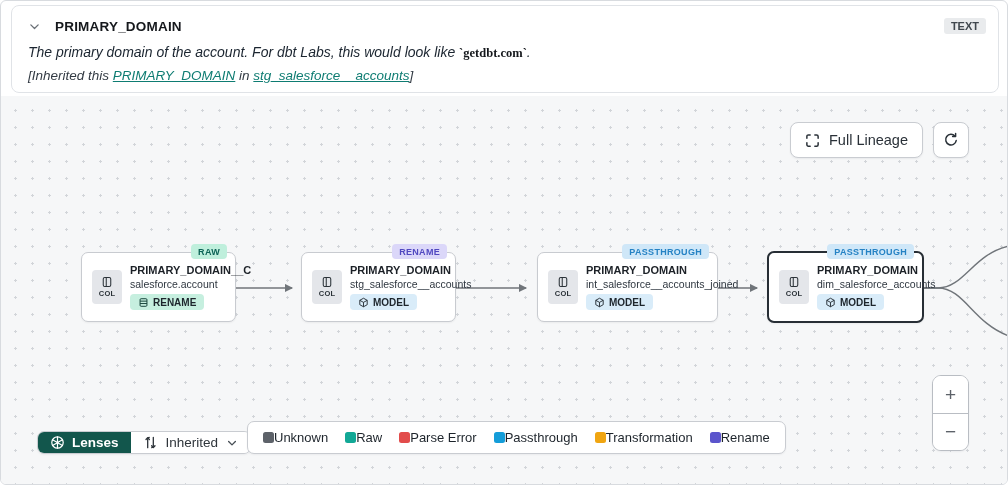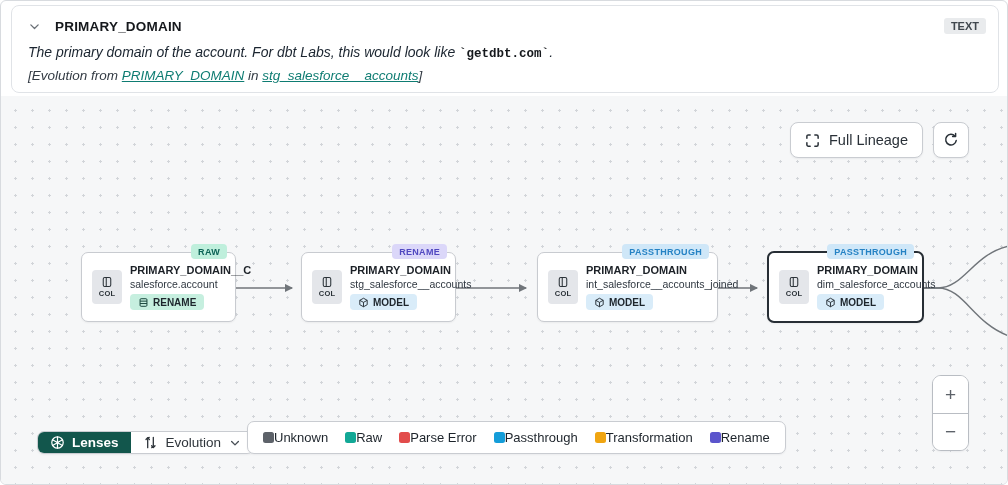--- a/index.html
+++ b/index.html
@@ -19,21 +19,21 @@
   }
   .header-row { display:flex; align-items:center; gap:14px; height:24px; }
   .chev { color:#6b7177; display:flex; align-items:center; cursor:pointer; }
   .hdr-title { font-size:13.5px; font-weight:700; color:#15181c; letter-spacing:.2px; }
   .type-badge {
     position:absolute; right:12px; top:12px;
     background:#e9ebed; color:#40474e; font-size:11px; font-weight:600;
     padding:2px 7px; border-radius:3px;
   }
   .desc-line { margin-top:6px; font-style:italic; font-size:14px; color:#1b2530; }
-  .desc-code { font-family:Liberation Mono, monospace; font-style:normal; font-weight:700; font-size:12.5px; color:#15181c; }
+  .desc-code { font-family:Liberation Serif, serif; font-style:normal; font-weight:700; font-size:12.5px; color:#15181c; }
   .inherit-line { margin-top:7px; font-style:italic; font-size:13.5px; color:#333b44; }
   .inherit-link { color:#0e7c72; text-decoration:underline; cursor:pointer; }
 
   
   .canvas {
     position:absolute; left:0; top:95px; width:1008px; height:390px;
     background:#f6f7f8;
     background-image:radial-gradient(circle, #d2d5d9 1px, transparent 1.3px);
     background-size:17px 17px; background-position:6px 6px;
   }
@@ -147,21 +147,21 @@
         <svg width="13" height="13" viewBox="0 0 16 16" fill="none" stroke="currentColor" stroke-width="1.6" stroke-linecap="round" stroke-linejoin="round">
             <path d="M3.5 6l4.5 4.5L12.5 6"></path>
           </svg>
       </span>
       <span class="hdr-title">PRIMARY_DOMAIN</span>
     </div>
     <span class="type-badge">TEXT</span>
 
     <div class="desc-line"><span>The primary domain of the account. For dbt Labs, this would look like </span><span class="desc-code">`getdbt.com`</span><span>.</span></div>
 
-    <div class="inherit-line"><span>[Evolution from </span><a class="inherit-link">PRIMARY_DOMAIN</a><span> in </span><a class="inherit-link">stg_salesforce__accounts</a><span>]</span></div>
+    <div class="inherit-line"><span>[Inherited this </span><a class="inherit-link">PRIMARY_DOMAIN</a><span> in </span><a class="inherit-link">stg_salesforce__accounts</a><span>]</span></div>
   </div>
 
   <div class="canvas">
 
     <svg class="edges" viewBox="0 0 1008 390">
       <defs>
         <marker id="arrow" markerWidth="7" markerHeight="7" refX="5.2" refY="3" orient="auto">
           <path d="M0 0 L6 3 L0 6 Z" fill="#70757a"></path>
         </marker>
       </defs>
@@ -305,21 +305,21 @@
       </div>
       <div class="lens-select">
         <span>
           <svg width="15" height="15" viewBox="0 0 16 16" fill="none" stroke="#2f353b" stroke-width="1.4" stroke-linecap="round" stroke-linejoin="round">
               <path d="M5 13.5V4.2a1.7 1.7 0 0 1 1.7-1.7"></path>
               <path d="M3.2 6l1.8-2 1.8 2" transform="translate(0,-1.2)"></path>
               <path d="M11 2.5v9.3a1.7 1.7 0 0 1-1.7 1.7"></path>
               <path d="M9.2 10.2l1.8 2 1.8-2" transform="translate(0,1.2)"></path>
             </svg>
         </span>
-        <span>Evolution</span>
+        <span>Inherited</span>
         <span class="chevron">
           <svg width="12" height="12" viewBox="0 0 16 16" fill="none" stroke="currentColor" stroke-width="1.8" stroke-linecap="round" stroke-linejoin="round">
               <path d="M3.5 6l4.5 4.5L12.5 6"></path>
             </svg>
         </span>
       </div>
     </div>
 
     <div class="legend-box">
       <span class="legend-item">

